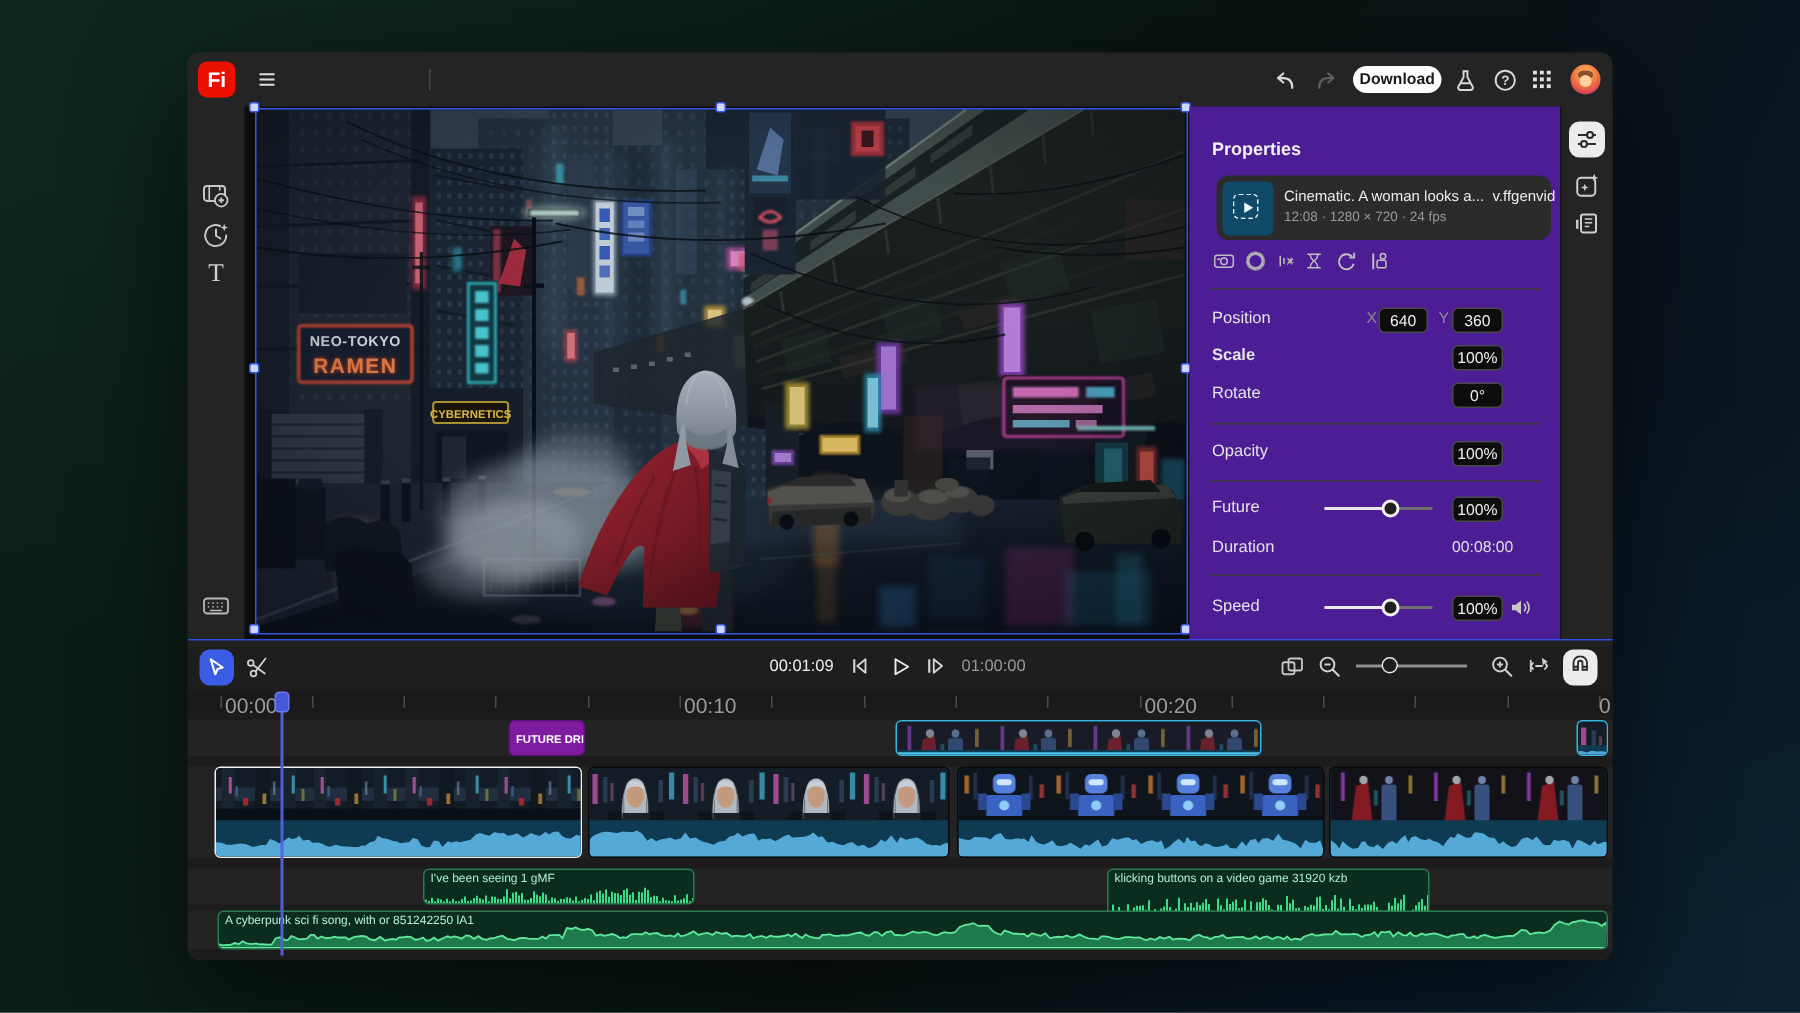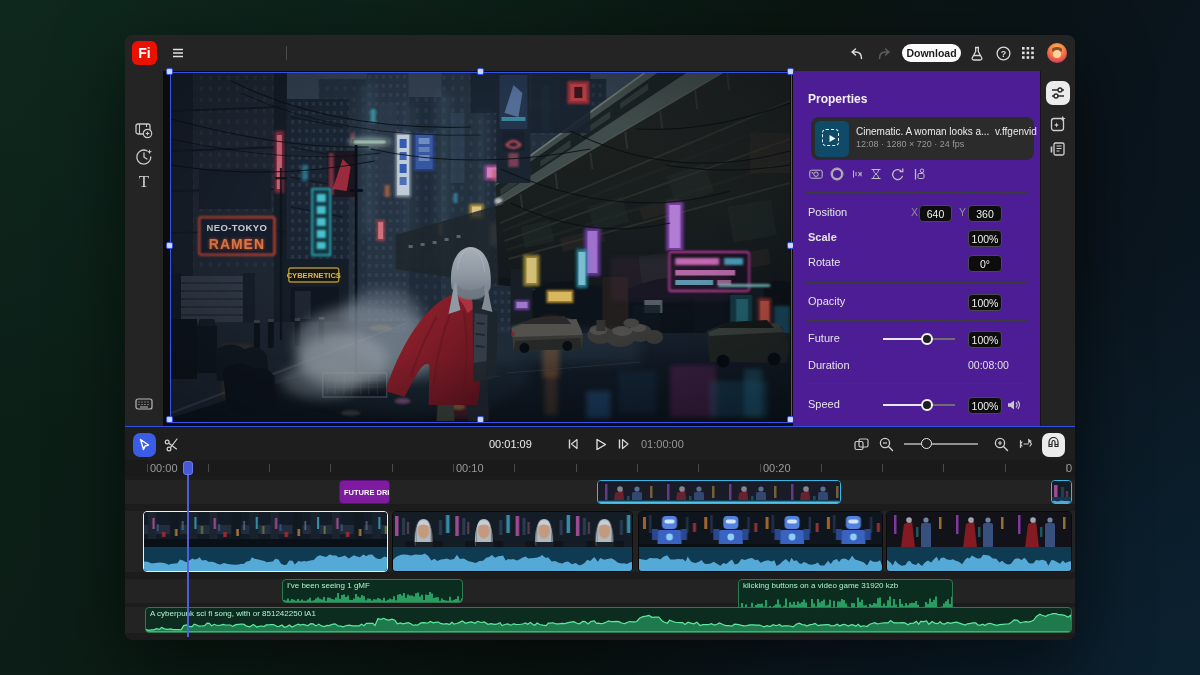--- a/index.html
+++ b/index.html
@@ -29,21 +29,21 @@
 .props{position:absolute;left:668px;top:36px;width:247px;height:355px;background:#4c1d95}
 .rightbar{position:absolute;left:915px;top:36px;width:35px;height:355px;background:#242424;border-left:1px solid #161616}
 .plabel{position:absolute;color:#e8e8e8;font-size:11px;white-space:nowrap}
 .pfield{position:absolute;background:#0d0d0d;border:1px solid #4a4a4a;border-radius:4px;height:17px;
  color:#f0f0f0;font-size:10.5px;text-align:center;line-height:16px}
 .pdiv{position:absolute;left:13px;width:221px;height:1px;background:#3c3c3c}
 
 .tlbar{position:absolute;left:0;top:391px;width:100%;height:34px;background:#1e1e1e;border-top:1.5px solid #3050dd}
 .tlbody{position:absolute;left:0;top:425px;width:100%;height:180px;background:#1c1c1c}
 .ruler{position:absolute;left:0;top:0;width:100%;height:16px;background:#1a1a1a}
-.rlbl{position:absolute;top:2px;color:#9a9a9a;font-size:11px}
+.rlbl{position:absolute;top:2px;color:#9a9a9a;font-size:14px}
 .track{position:absolute;left:0;width:100%;background:#232323}
 .clip{position:absolute;border-radius:4px;overflow:hidden}
 .gclip{position:absolute;background:#0b2d1f;border:1px solid #2c7a50;border-radius:4px;overflow:hidden}
 .glbl{position:absolute;left:4px;top:1px;color:#aef0cd;font-size:8px;white-space:nowrap;overflow:hidden}
 .playhead{position:absolute;width:1.5px;background:#5560e0;opacity:.95}
 </style></head>
 <body>
 <div class="win">
 
   <div class="topbar">
@@ -622,21 +622,21 @@
   <div class="tlbar">
     <div class="abs" style="left:8px;top:6px;width:23px;height:24px;background:#3b5ce4;border-radius:7px"></div>
       <svg class="abs" style="left:14px;top:11px" width="11" height="13" viewBox="0 0 11 13" fill="none" xmlns="http://www.w3.org/2000/svg">
         <path d="M1.5 1.5l8 5.5-3.4 1-1.6 3.5z" stroke="#fff" stroke-width="1.4" stroke-linejoin="round" fill="none"></path>
       </svg>
       <svg class="abs" style="left:39px;top:10px" width="15" height="15" viewBox="0 0 15 15" fill="none" xmlns="http://www.w3.org/2000/svg">
         <circle cx="3.2" cy="5" r="1.9" stroke="#d0d0d0" stroke-width="1.2"></circle>
         <circle cx="5" cy="12" r="1.9" stroke="#d0d0d0" stroke-width="1.2"></circle>
         <path d="M4.8 6.3 12.5 12M6.6 10.4 13 2" stroke="#d0d0d0" stroke-width="1.2" stroke-linecap="round"></path>
       </svg>
-    <div class="plabel" style="left:364px;top:11px;color:#ececec">00:01:09</div>
+    <div class="plabel" style="left:388px;top:11px;color:#ececec">00:01:09</div>
     <svg class="abs" style="left:442px;top:11px" width="13" height="12" viewBox="0 0 13 12" fill="none" xmlns="http://www.w3.org/2000/svg">
         <path d="M10 1.5 4.5 6 10 10.5V1.5z" stroke="#d8d8d8" stroke-width="1.2" stroke-linejoin="round"></path>
         <path d="M2.5 1.5v9" stroke="#d8d8d8" stroke-width="1.4"></path>
       </svg>
       <svg class="abs" style="left:470px;top:10.5px" width="12" height="13" viewBox="0 0 12 13" fill="none" xmlns="http://www.w3.org/2000/svg">
         <path d="M2 1.5l8.5 5L2 11.5V1.5z" stroke="#e8e8e8" stroke-width="1.3" stroke-linejoin="round"></path>
       </svg>
       <svg class="abs" style="left:492px;top:11px" width="16" height="12" viewBox="0 0 16 12" fill="none" xmlns="http://www.w3.org/2000/svg">
         <path d="M2.5 1.5v9" stroke="#d8d8d8" stroke-width="1.4"></path>
         <path d="M5.5 1.5 11 6 5.5 10.5V1.5z" stroke="#d8d8d8" stroke-width="1.2" stroke-linejoin="round"></path>

